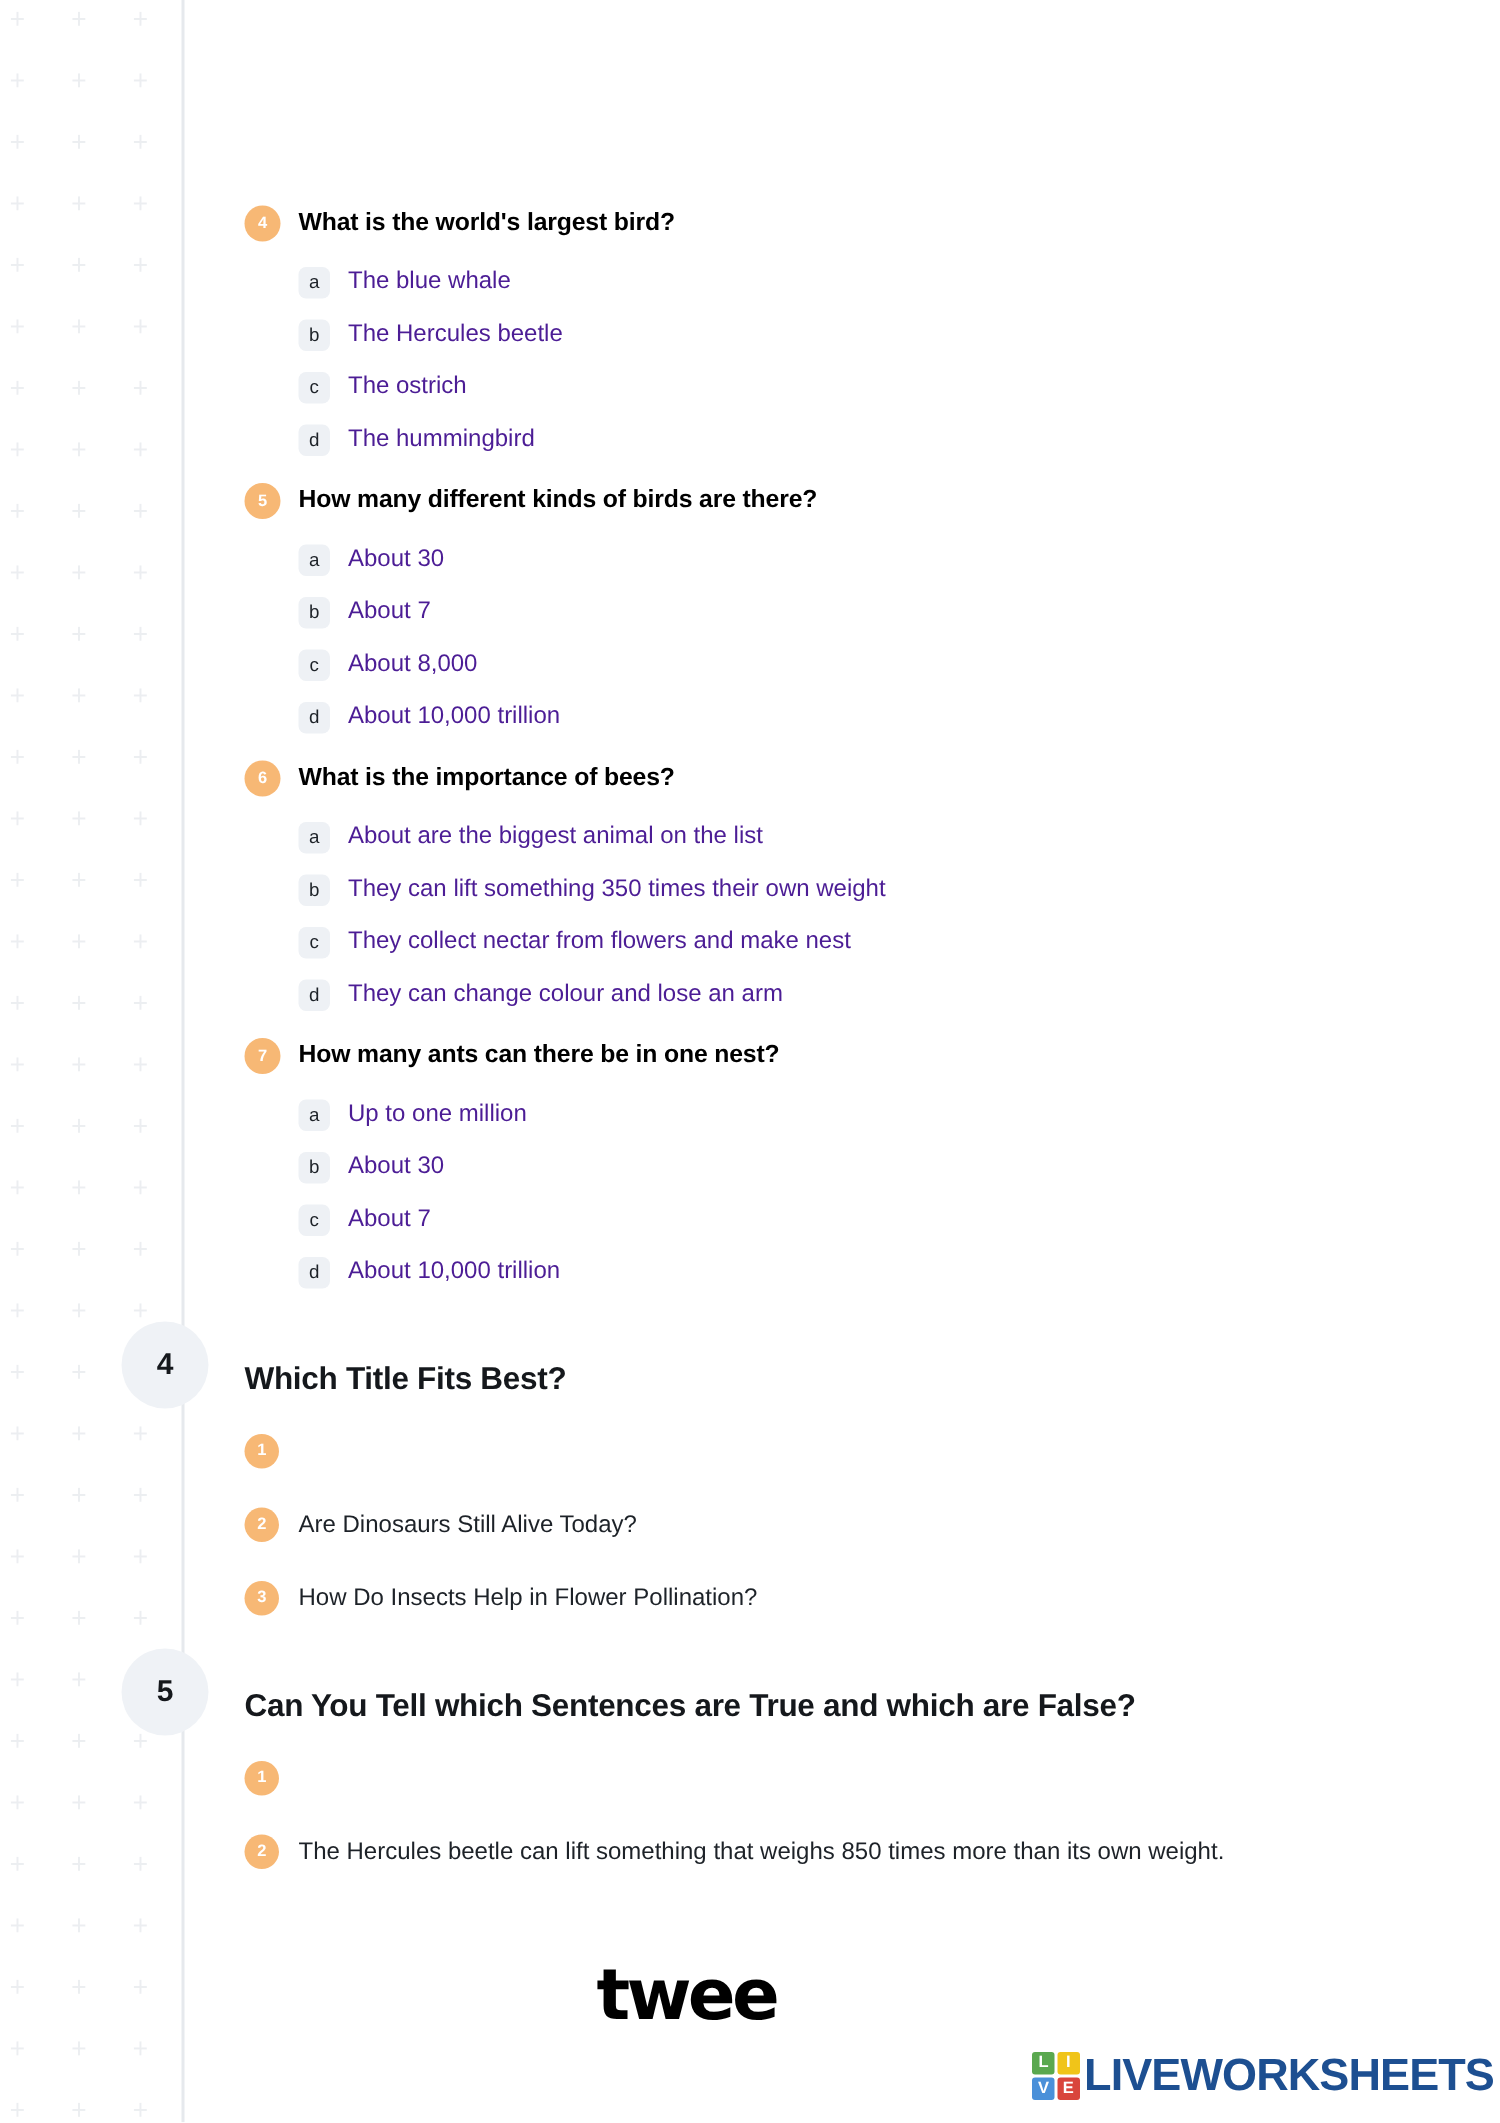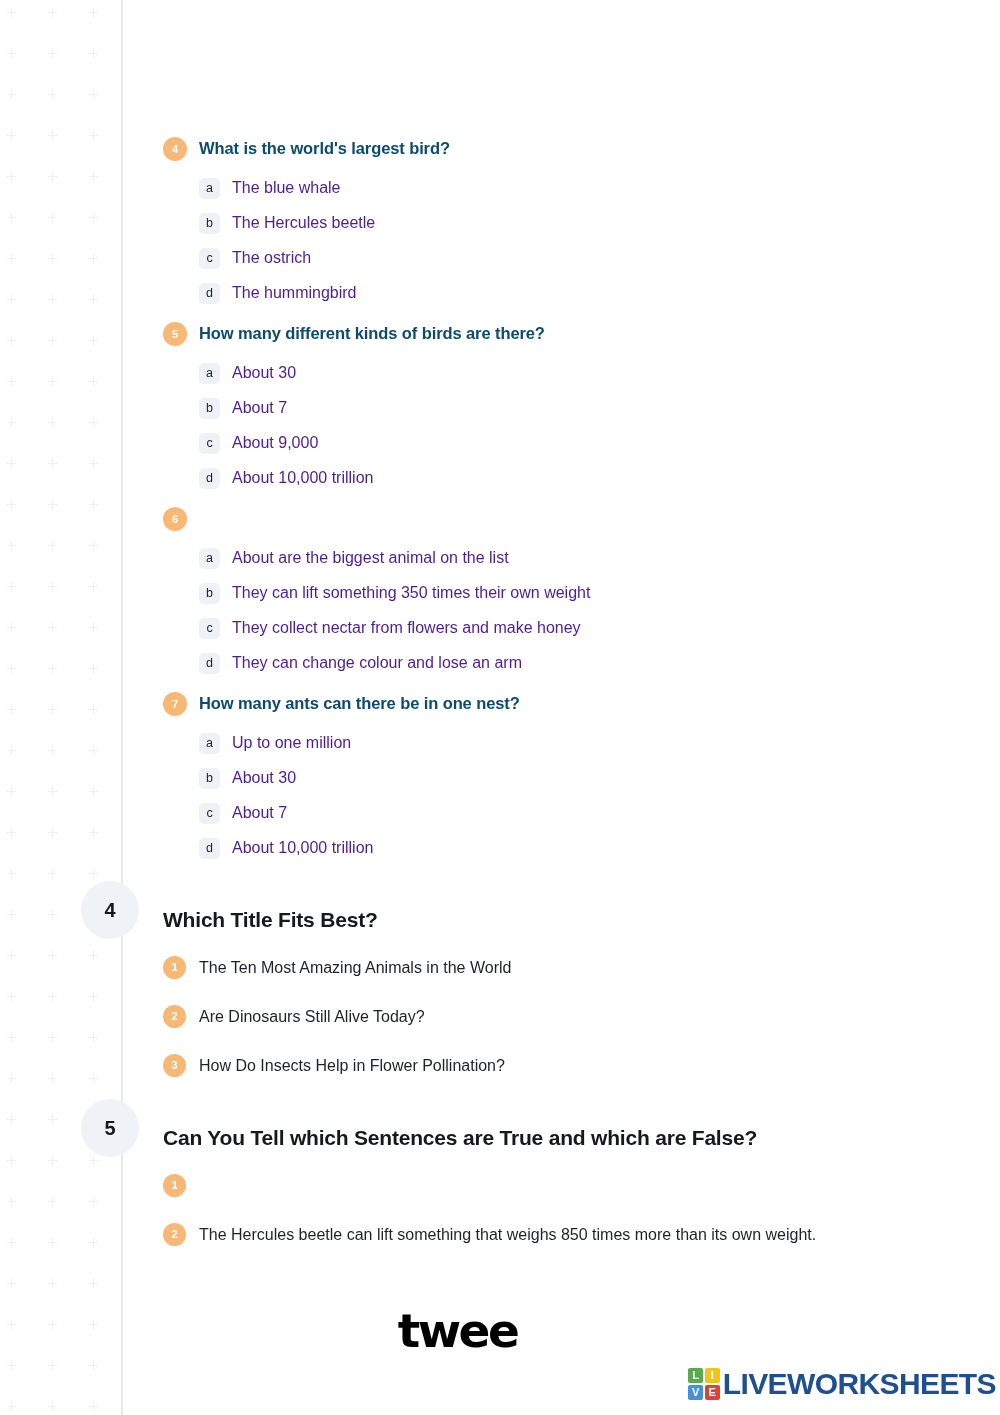--- a/index.html
+++ b/index.html
@@ -84,21 +84,21 @@
     display: flex;
     align-items: center;
     justify-content: center;
     line-height: 1;
     margin-top: 1px;
     opacity: .92;
   }
   .q-text {
     font-size: 16.5px;
     font-weight: 700;
-    color: #0c4a6e;
+    color: #000000;
     letter-spacing: -.1px;
     line-height: 1.4;
     padding-top: 1px;
   }
   .opt-list {
     margin-top: 10px;
     padding-left: 36px;
   }
   .opt-row {
     display: flex;
@@ -282,45 +282,46 @@
         <div class="opt-row">
           <div class="opt-letter">a</div>
           <div class="opt-text">About 30</div>
         </div>
         <div class="opt-row">
           <div class="opt-letter">b</div>
           <div class="opt-text">About 7</div>
         </div>
         <div class="opt-row">
           <div class="opt-letter">c</div>
-          <div class="opt-text">About 9,000</div>
+          <div class="opt-text">About 8,000</div>
         </div>
         <div class="opt-row">
           <div class="opt-letter">d</div>
           <div class="opt-text">About 10,000 trillion</div>
         </div>
       </div>
     </div>
 
     <div class="mcq-block" style="top:506px;">
       <div class="mcq-head">
         <div class="q-badge">6</div>
+        <div class="q-text">What is the importance of bees?</div>
       </div>
       <div class="opt-list">
         <div class="opt-row">
           <div class="opt-letter">a</div>
           <div class="opt-text">About are the biggest animal on the list</div>
         </div>
         <div class="opt-row">
           <div class="opt-letter">b</div>
           <div class="opt-text">They can lift something 350 times their own weight</div>
         </div>
         <div class="opt-row">
           <div class="opt-letter">c</div>
-          <div class="opt-text">They collect nectar from flowers and make honey</div>
+          <div class="opt-text">They collect nectar from flowers and make nest</div>
         </div>
         <div class="opt-row">
           <div class="opt-letter">d</div>
           <div class="opt-text">They can change colour and lose an arm</div>
         </div>
       </div>
     </div>
 
     <div class="mcq-block" style="top:691px;">
       <div class="mcq-head">
@@ -346,21 +347,20 @@
         </div>
       </div>
     </div>
 
     <div class="section" style="top:881px;">
       <div class="sec-badge">4</div>
       <div class="sec-title">Which Title Fits Best?</div>
       <div class="sec-list">
         <div class="sec-row">
           <div class="sec-num">1</div>
-          <div class="sec-item-text">The Ten Most Amazing Animals in the World</div>
         </div>
         <div class="sec-row">
           <div class="sec-num">2</div>
           <div class="sec-item-text">Are Dinosaurs Still Alive Today?</div>
         </div>
         <div class="sec-row">
           <div class="sec-num">3</div>
           <div class="sec-item-text">How Do Insects Help in Flower Pollination?</div>
         </div>
       </div>

